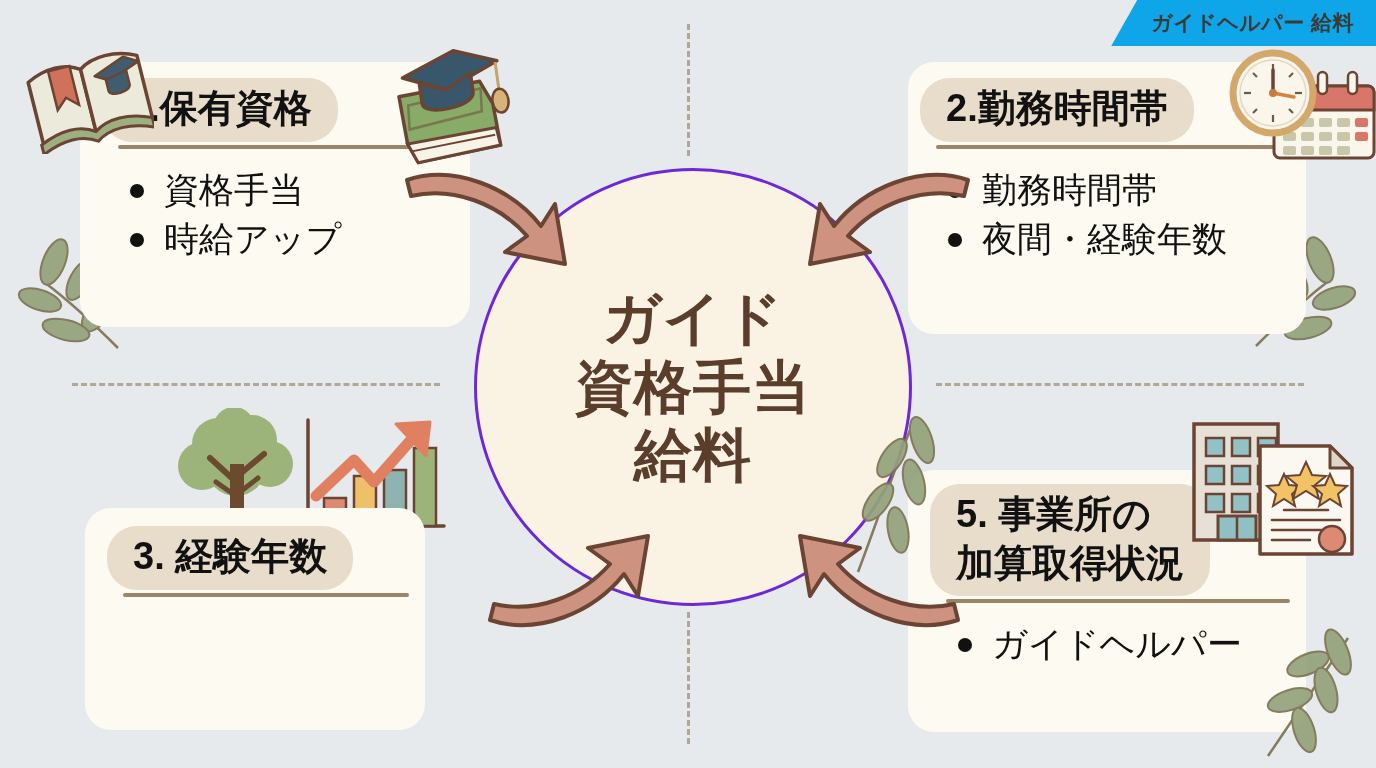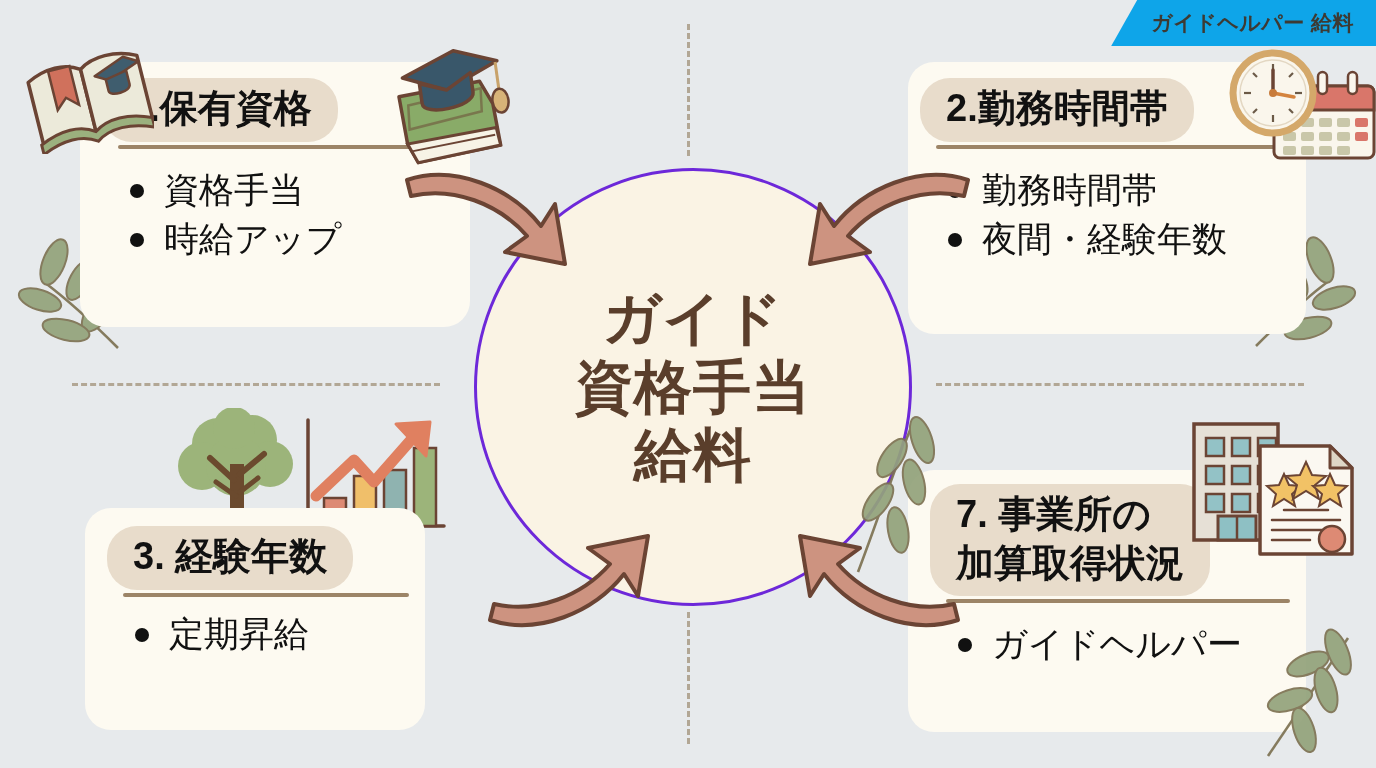--- a/index.html
+++ b/index.html
@@ -291,23 +291,20 @@
     <line x1="45" y1="45" x2="66" y2="49" stroke="#d4843f" stroke-width="3.5" stroke-linecap="round"></line>
     <circle cx="45" cy="45" r="4" fill="#c87c3c"></circle>
   </svg>
 
   <div class="card card-3">
     <div class="inner">
       <div class="card-title-wrap">
         <span class="card-title">3. 経験年数</span>
         <span class="title-underline"></span>
       </div>
-      <ul class="bullets">
-        <li>定期昇給</li>
-      </ul>
     </div>
   </div>
 
   <svg class="art behind" style="left:172px; top:408px;" width="130" height="128" viewBox="0 0 130 128">
     <g fill="#9cb47a">
       <circle cx="46" cy="36" r="26"></circle>
         <circle cx="80" cy="32" r="25"></circle>
       <circle cx="30" cy="58" r="24"></circle>
         <circle cx="98" cy="56" r="23"></circle>
       <circle cx="64" cy="58" r="30"></circle>
@@ -327,21 +324,21 @@
     <rect x="58" y="62" width="22" height="50" fill="#f0bf6a" stroke="#6b4434" stroke-width="2.5"></rect>
     <rect x="88" y="56" width="22" height="56" fill="#8fb3b0" stroke="#6b4434" stroke-width="2.5"></rect>
     <rect x="118" y="34" width="22" height="78" fill="#9cb47a" stroke="#6b4434" stroke-width="2.5"></rect>
     <path d="M20 82 L58 46 L78 68 L122 18" fill="none" stroke="#e08060" stroke-width="11" stroke-linecap="round" stroke-linejoin="round"></path>
     <path d="M100 10 L134 8 L130 42 Z" fill="#e08060" stroke="#e08060" stroke-width="3" stroke-linejoin="round"></path>
   </svg>
 
   <div class="card card-4">
     <div class="inner">
       <div class="card-title-wrap">
-        <span class="card-title">7. 事業所の
+        <span class="card-title">5. 事業所の
 加算取得状況</span>
         <span class="title-underline"></span>
       </div>
       <ul class="bullets">
         <li>ガイドヘルパー</li>
       </ul>
     </div>
   </div>
 
   <svg class="art" style="left:1188px; top:416px;" width="104" height="128" viewBox="0 0 104 128">

